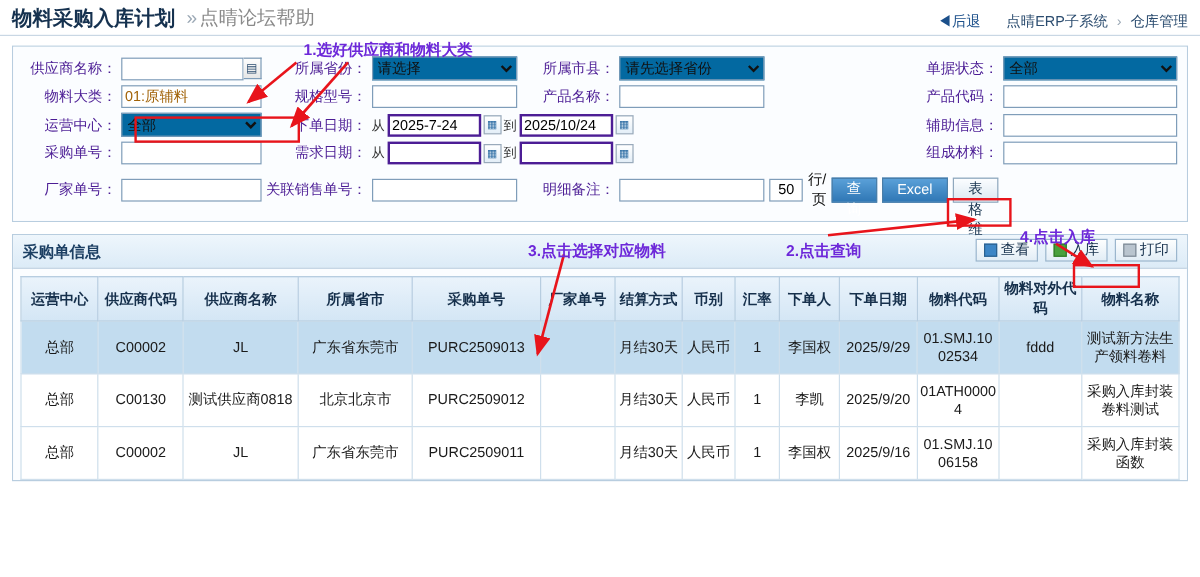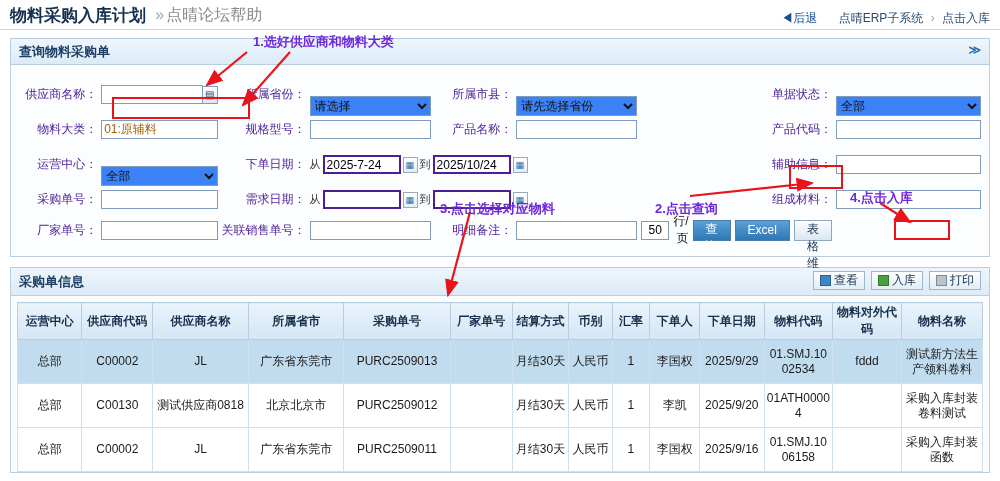--- a/index.html
+++ b/index.html
@@ -90,25 +90,24 @@
     background: #fff;
     font-family: "Liberation Sans", sans-serif;
     font-size: 12px;
     padding: 0 2px;
     color: #a16207;
   }
   select.sel {
     width: 100%;
     height: 20px;
     border: 1px solid #7f9db9;
-    background: #3b82f6;
+    background: #0369a1;
     font-family: "Liberation Sans", sans-serif;
     font-size: 12px;
     color: #111;
-    margin-top: 23px;
   }
   .field-wrap { position: relative; display: flex; align-items: center; }
   .picker-btn {
     width: 17px; height: 18px;
     border: 1px solid #7f9db9;
     border-left: none;
     background: linear-gradient(#fdfdfd,#e6e6e6);
     display: inline-flex; align-items: center; justify-content: center;
     font-size: 10px; color: #2b4c6f;
     cursor: pointer;
@@ -249,29 +248,25 @@
   <div class="topbar">
     <span class="page-title">物料采购入库计划</span>
     <span class="title-sub">
       <span class="arrow">»</span><span>点晴论坛帮助</span>
     </span>
     <div class="crumbs">
       <span class="back">◀</span><span class="back">后退</span>
       <span class="sep">&nbsp;&nbsp;</span>
       <a href="#">点晴ERP子系统</a>
       <span class="sep">›</span>
-      <a href="#">点击入库</a>
+      <a href="#">仓库管理</a>
     </div>
   </div>
 
   <div class="panel">
-    <div class="panel-head">
-      <span>查询物料采购单</span>
-      <span class="collapse">≫</span>
-    </div>
     <div class="panel-body">
       <table class="formtbl">
         <tbody>
             <tr>
           <td class="lbl">供应商名称：</td>
           <td style="width:148px">
             <div class="field-wrap">
               <input class="txt" value="" style="">
               <span class="picker-btn">▤</span>
             </div>

